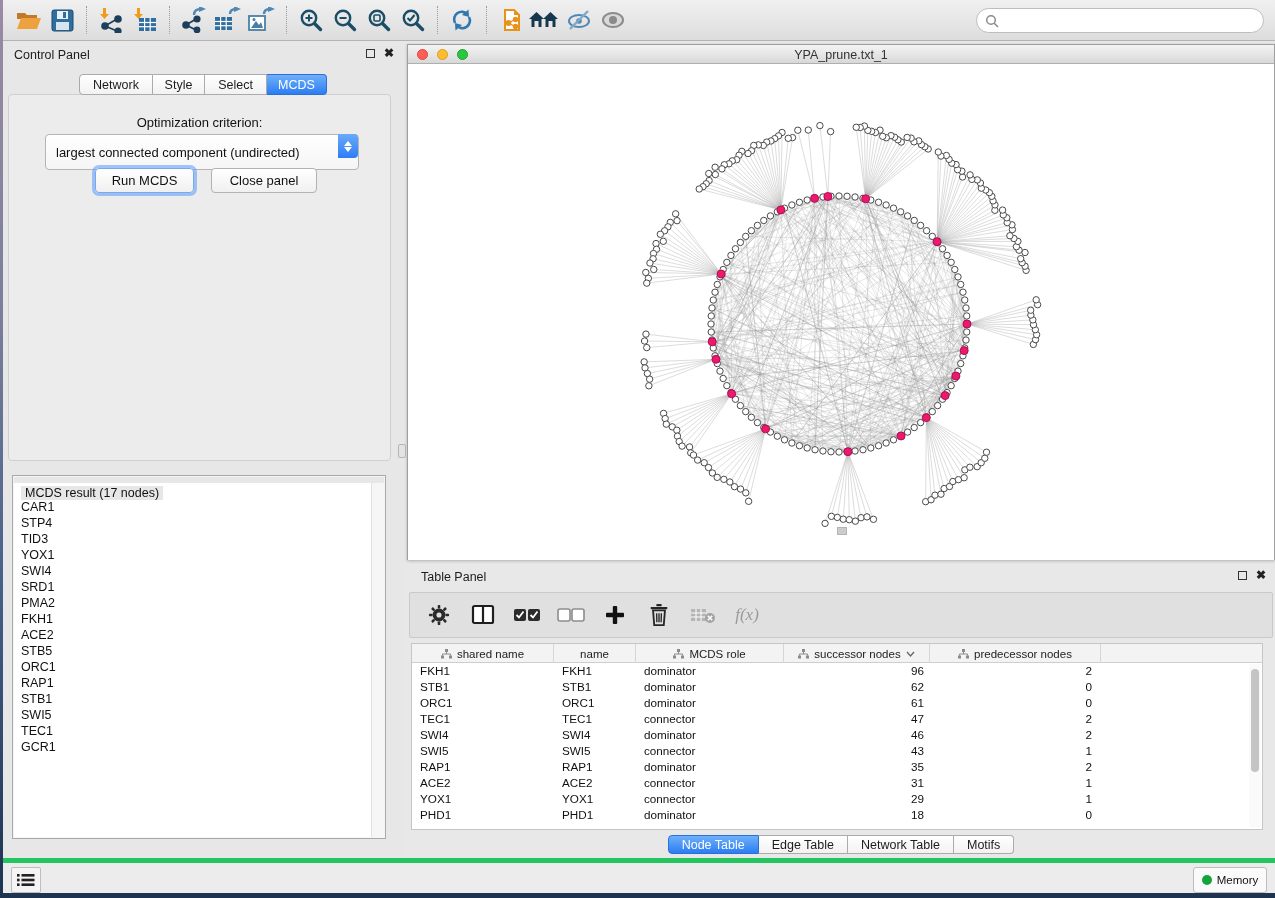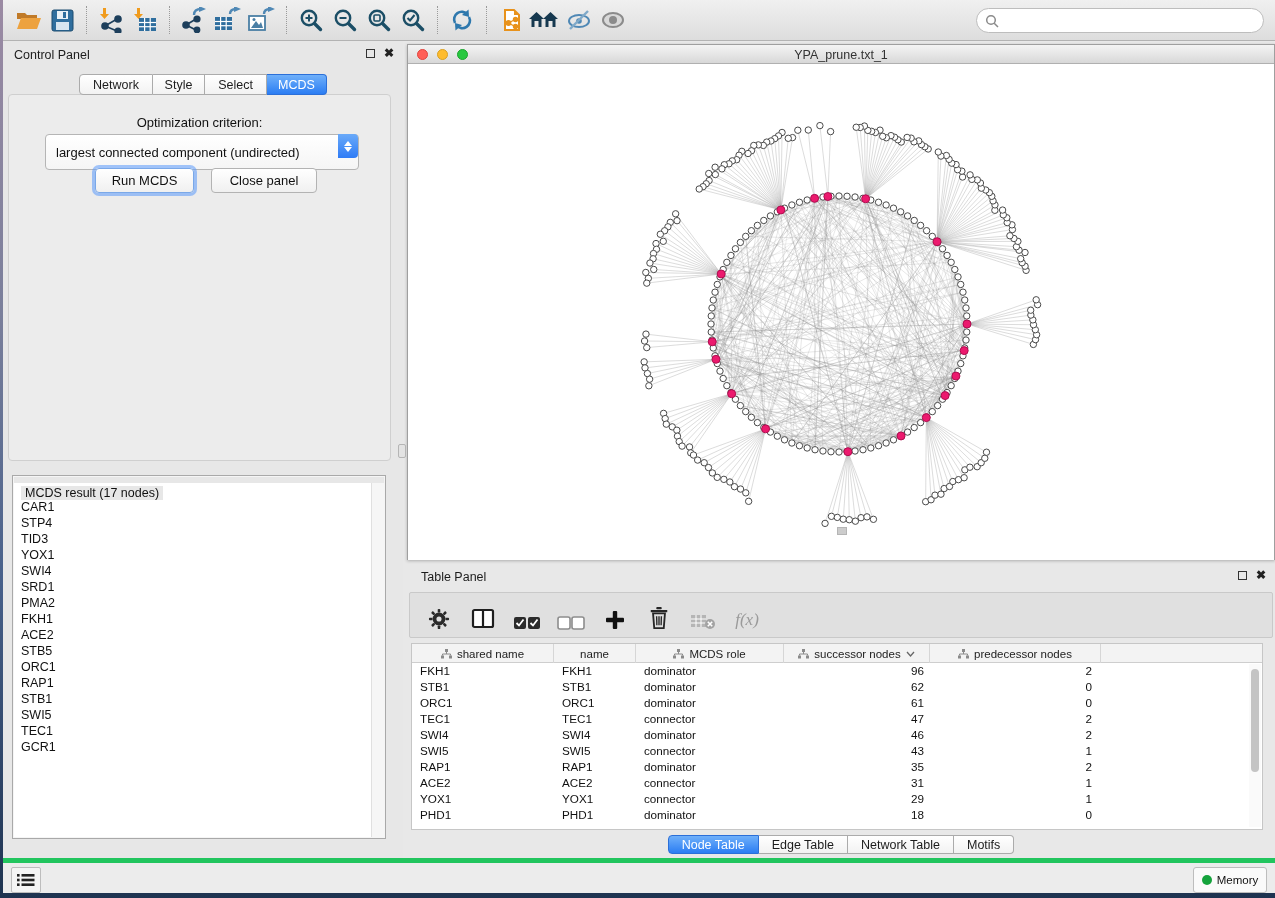--- a/index.html
+++ b/index.html
@@ -70,21 +70,21 @@
   #net-canvas { position:absolute; left:0; top:19px; width:866px; height:496px; background:#fff; }
   #net-thumb { position:absolute; left:429px; top:482px; width:10px; height:8px; background:#cccccc; border:1px solid #b5b5b5;}
 
   #divider-grip { position:absolute; left:395px; top:444px; width:8px; height:14px;
     background:#e3e3e3; border:1px solid #b5b5b5; border-radius:2px; z-index:5; }
 
   
   #table-panel { position:absolute; left:404px; top:566px; width:868px; height:292px; background:#e8e8e8; }
   #tp-toolbar { position:absolute; left:2px; top:26px; width:864px; height:46px;
     background:#e0e0e0; border:1px solid #c9c9c9; border-radius:2px; display:flex; align-items:center; padding-left:14px; gap:14px; }
-  .tp-ico { width:30px; height:30px; display:flex; align-items:flex-end; justify-content:center; }
+  .tp-ico { width:30px; height:30px; display:flex; align-items:center; justify-content:center; }
   #fx-label { font-size:17px; color:#9a9a9a; font-family:"Liberation Serif", serif; font-style:italic; }
 
   #table-region { position:absolute; left:4px; top:77px; width:852px; height:187px; background:#fff; border:1px solid #c6c6c6;padding-left:48px; }
   .tgrid { display:grid; grid-template-columns:142px 82px 148px 146px 171px 1fr; }
   #thead { position:absolute; left:0; top:0; right:0; height:19px; background:#f3f3f3; border-bottom:1px solid #cecece; }
   .th { display:flex; align-items:center; justify-content:center; gap:5px; font-size:11.5px; color:#222;
     border-right:1px solid #d6d6d6; height:19px; }
   .th:last-child { border-right:none; }
   #tbody { position:absolute; left:0; top:19px; right:0; }
   .tr { height:16px; }

